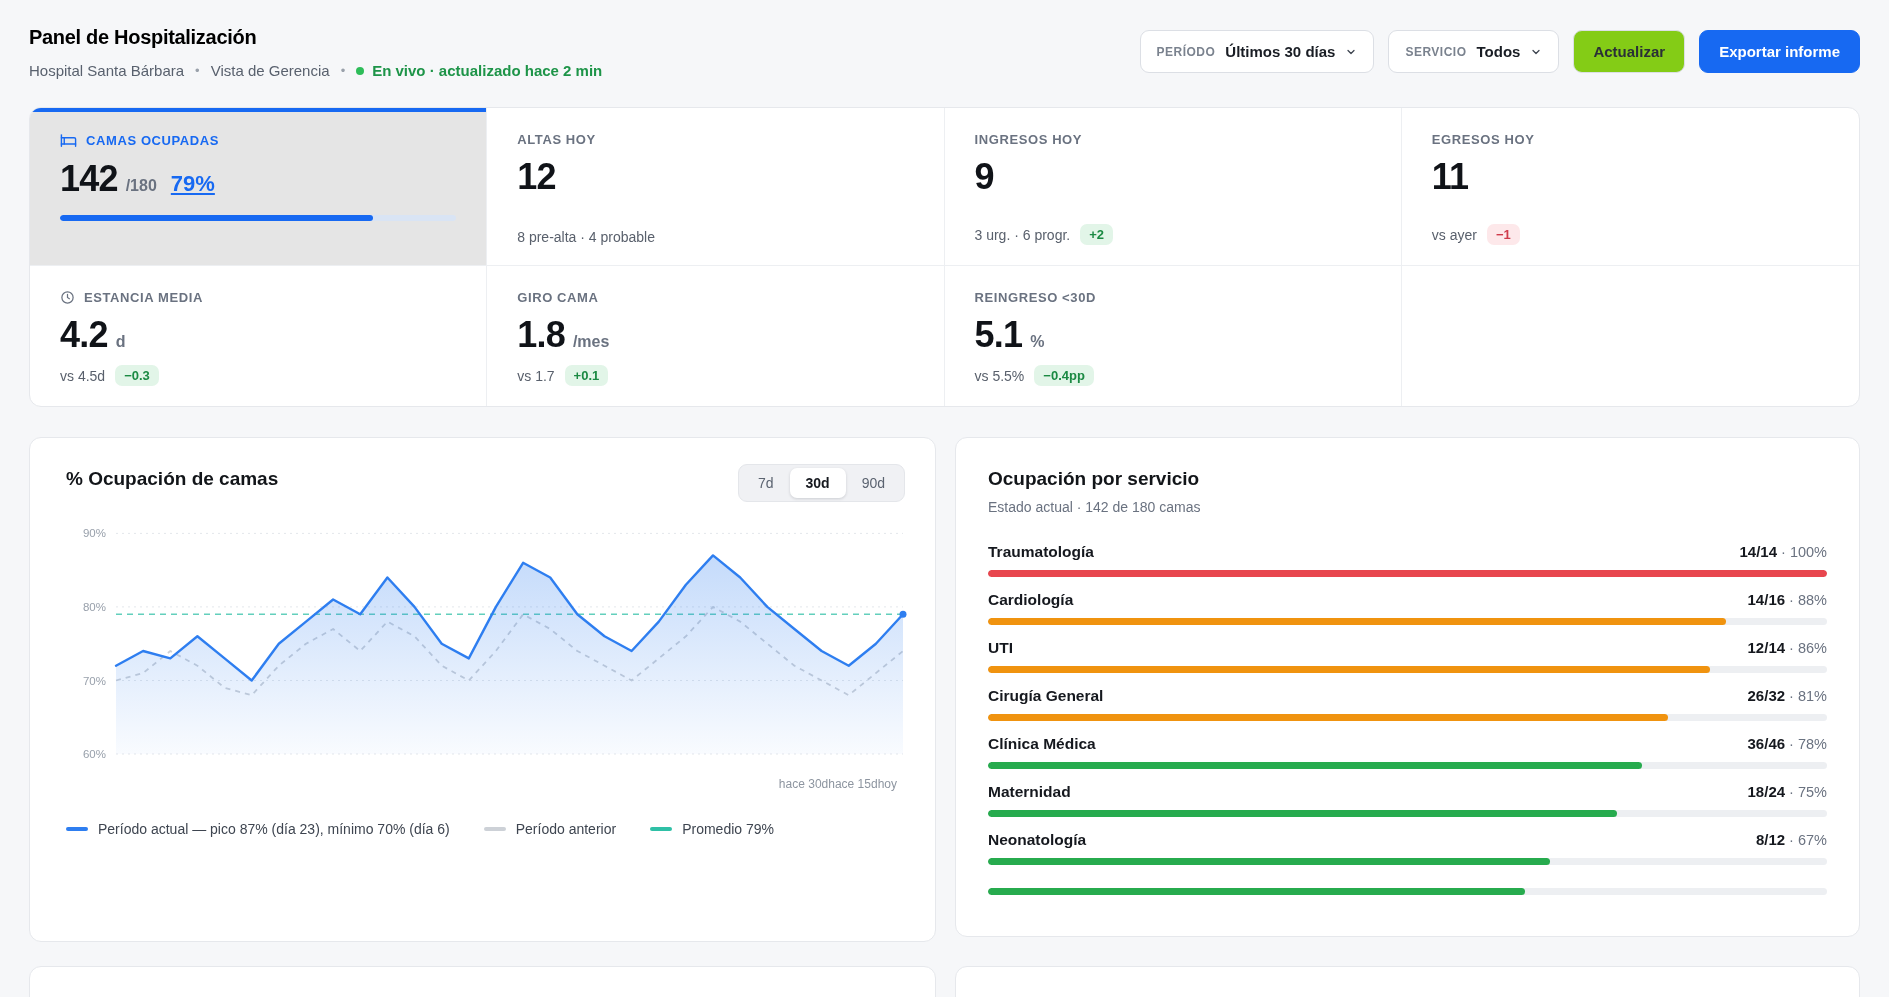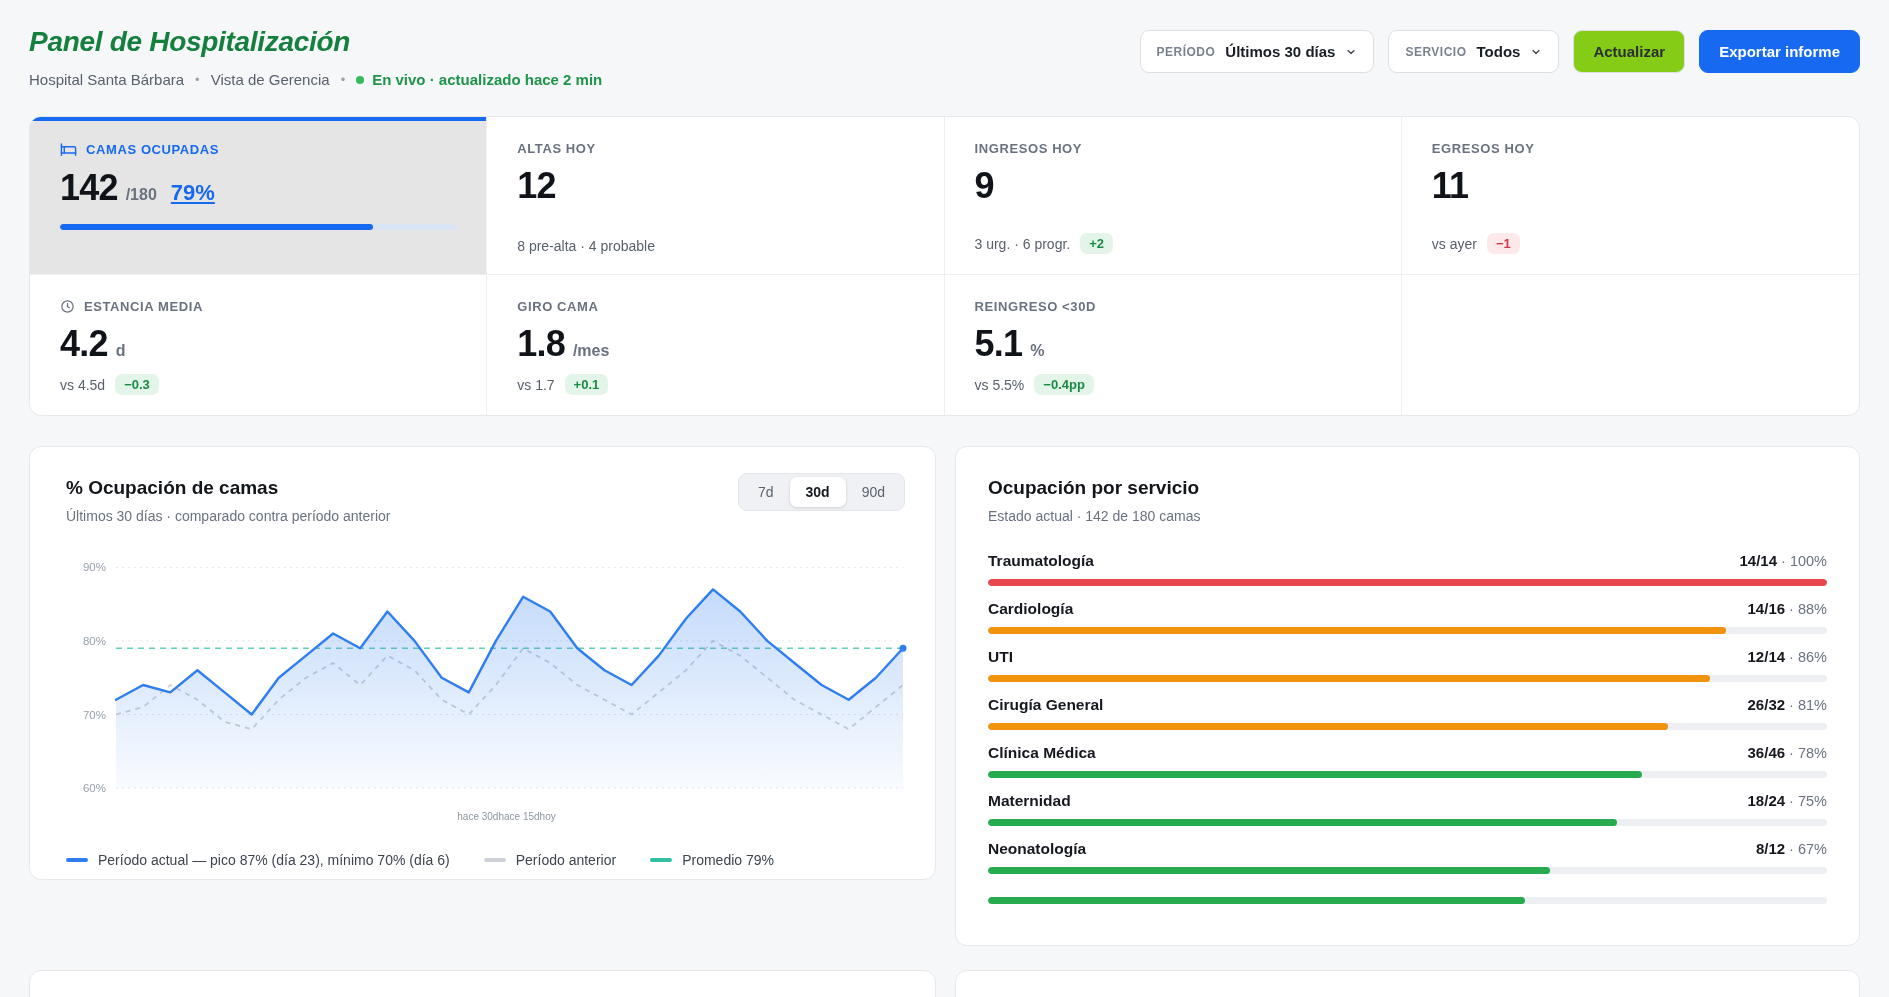--- a/index.html
+++ b/index.html
@@ -6,21 +6,21 @@
   html,body { width:1889px; height:997px; overflow:hidden; }
   body {
     background:#f6f7f9;
     font-family:"Liberation Sans","DejaVu Sans",sans-serif;
     color:#14171c;
   }
   .page { padding:26px 29px 0; }
 
   
   .topbar { display:flex; justify-content:space-between; align-items:flex-start; }
-  .page-title { font-size:28px; font-weight:700; letter-spacing:-0.3px; color:#15803d;font-style:italic; }
+  .page-title { font-size:20px; font-weight:700; letter-spacing:-0.3px; color:#000000; }
   .subtitle { margin-top:13px; font-size:15px; color:#59616e; display:flex; align-items:center; gap:11px; }
   .sep { color:#9aa1ab; font-size:13px; }
   .live-wrap { display:flex; align-items:center; gap:8px; color:#1d9448; font-weight:600; }
   .live-dot { width:8px; height:8px; border-radius:50%; background:#2ebd59; display:inline-block; }
 
   .controls { display:flex; gap:14px; align-items:center; margin-top:4px; }
   .chip {
     display:flex; align-items:center; gap:10px; background:#fff;
     border:1px solid #dcdfe5; border-radius:9px; padding:12px 16px; cursor:pointer;
   }
@@ -50,31 +50,31 @@
   .progress-fill { height:100%; background:#1769f2; border-radius:3px; }
   .kpi-foot { margin-top:auto; display:flex; align-items:center; gap:10px; font-size:14px; color:#59606c; }
   .badge { font-size:13px; font-weight:700; padding:3px 9px; border-radius:7px; }
   .badge.pos { background:#e2f5e8; color:#1b8a43; }
   .badge.neg { background:#fde8ea; color:#cf3a4a; }
   .badge.neu { background:#edeff3; color:#434a56; }
 
   
   .panels { display:grid; grid-template-columns:907px 905px; gap:19px; margin-top:30px; }
   .panel { background:#fff; border:1px solid #e6e8ec; border-radius:12px; padding:30px 32px; position:relative; }
-  .panel-left { height:434px;padding-left:36px; }
+  .panel-left { height:505px;padding-left:36px; }
   .panel-right { height:500px; }
   .panel-title { font-size:19px; font-weight:700; color:#121519; }
   .panel-sub { font-size:14px; color:#6a7280; margin-top:9px; }
 
   .toggle { position:absolute; top:26px; right:30px; display:flex; background:#f0f1f4; border:1px solid #e4e6ea; border-radius:9px; padding:3px; }
   .toggle-btn { padding:7px 16px; font-size:14px; color:#5b6370; border-radius:7px; cursor:pointer; }
   .toggle-btn.active { background:#fff; font-weight:700; color:#15181e; box-shadow:0 1px 3px rgba(20,25,35,0.16); }
 
   .chart-wrap { margin-top:26px; }
-  .x-labels { display:flex; justify-content:center; padding-left:50px; padding-right:6px; margin-top:5px; font-size:10px; color:#8d95a0; }
+  .x-labels { display:flex; justify-content:flex-end; padding-left:50px; padding-right:6px; margin-top:5px; font-size:12px; color:#8d95a0; }
   .legend { display:flex; gap:34px; align-items:center; margin-top:30px; font-size:14px; color:#3e4550; }
   .legend-item { display:flex; align-items:center; }
   .swatch { width:22px; height:4px; border-radius:2px; display:inline-block; margin-right:10px; }
 
   
   .svc-list { margin-top:14px; }
   .svc-row { padding-top:14px; }
   .svc-top { display:flex; justify-content:space-between; align-items:baseline; }
   .svc-name { font-size:15.5px; font-weight:600; color:#15181e; }
   .svc-stats { font-size:14.5px; color:#6a7280; }
@@ -230,21 +230,20 @@
       </div>
     </div>
 
     <div class="kpi"></div>
   </div>
 
   <div class="panels">
 
     <div class="panel panel-left">
       <div class="panel-title">% Ocupación de camas</div>
-      <div class="panel-sub">Últimos 30 días · comparado contra período anterior</div>
       <div class="toggle">
         <span class="toggle-btn">7d</span>
         <span class="toggle-btn active">30d</span>
         <span class="toggle-btn">90d</span>
       </div>
       <div class="chart-wrap">
         <svg id="occupancy-chart" width="843" height="252" viewBox="0 0 843 252">
             <defs>
               <linearGradient id="ag" x1="0" x2="0" y1="0" y2="1">
                 <stop offset="0" stop-color="#2e7ef0" stop-opacity="0.28"></stop>

